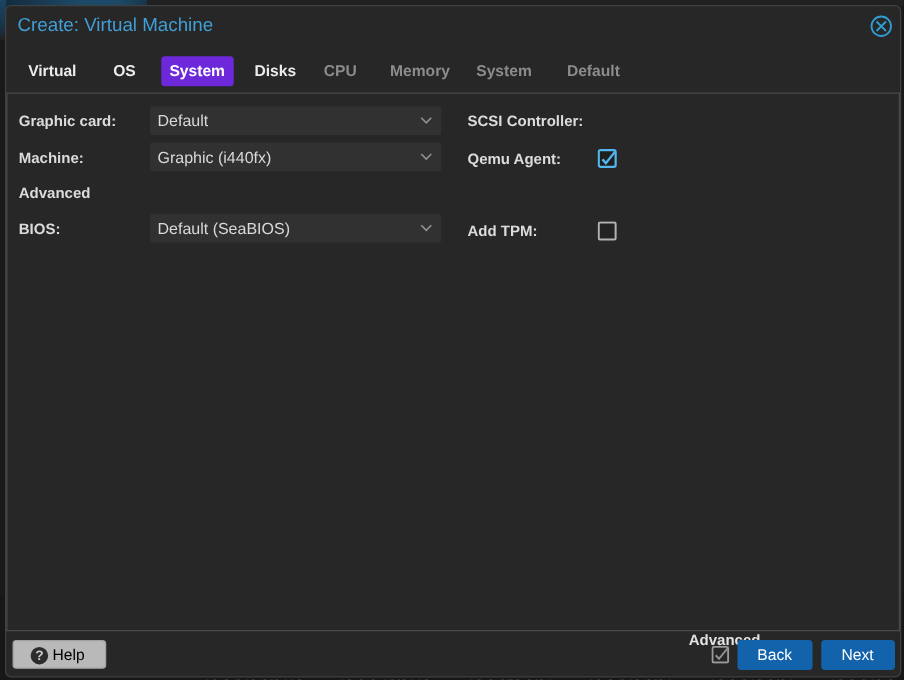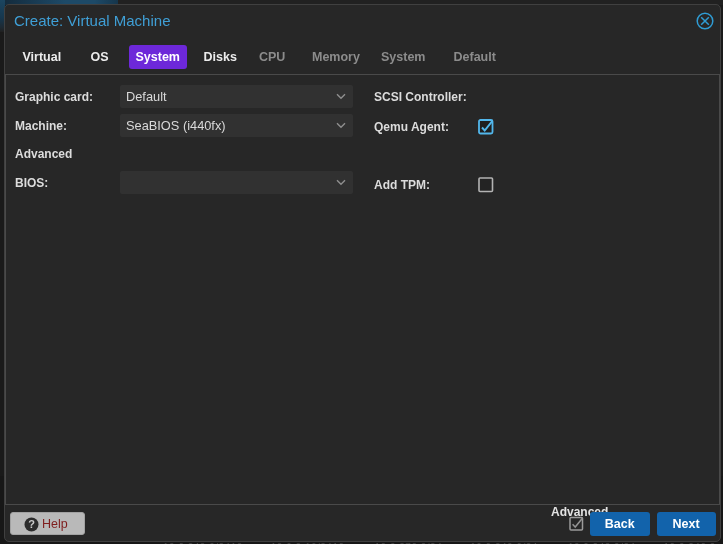--- a/index.html
+++ b/index.html
@@ -24,24 +24,24 @@
     text-align:center; line-height:25px; }
   
   .lbl { font-size:12px; font-weight:bold; color:#dcdcdc; }
   .combo { width:233px; height:23px; background:#313131; border-radius:2px; }
   .combo .v { position:absolute; left:6px; top:4px; font-size:12.8px; color:#d9d9d9; }
   .combo svg { position:absolute; right:7px; top:8px; }
   
   #sep { left:5px; top:74px; width:714.5px; height:431px; border:1px solid #4a4a4a; }
   #help { left:10px; top:512px; width:75px; height:23px; background:#b9b9b9;
           border-radius:3px; border:1px solid #a2a2a2; }
-  #help .txt { position:absolute; left:31px; top:3.5px; font-size:12.5px; color:#7f1d1d; }
+  #help .txt { position:absolute; left:31px; top:3.5px; font-size:12.5px; color:#000000; }
   #adv { left:508px; top:505px; font-size:12px; font-weight:bold; color:#e3e3e3;margin-left:43px; }
   .btn { top:512px; height:23.5px; background:#1263ab; border-radius:3px; color:#fff;
-         font-weight:bold; font-size:12.5px; text-align:center; line-height:25px; }
+         font-weight:normal; font-size:12.5px; text-align:center; line-height:25px; }
   
   #bt { left:0; top:541.5px; width:723px; height:2.5px; overflow:hidden; color:#454545;
         font-size:10px; white-space:nowrap; letter-spacing:0.5px; }
 </style>
 </head>
 <body>
 <div id="stage">
   <div class="abs" id="hdr-blue"></div>
   <div class="abs" id="top-dark"></div>
   <div class="abs" id="hdr-blue-l"></div>
@@ -65,28 +65,29 @@
 
   <div class="abs lbl" style="left:15px;top:90px">Graphic card:</div>
   <div class="abs combo" style="left:120px;top:85px">
     <span class="v">Default</span>
     <svg width="10" height="7" viewBox="0 0 10 7">
         <path d="M1 1.2 L5 5.2 L9 1.2" stroke="#8f8f8f" stroke-width="1.4" fill="none"></path>
       </svg>
   </div>
   <div class="abs lbl" style="left:15px;top:118.5px">Machine:</div>
   <div class="abs combo" style="left:120px;top:113.5px">
-    <span class="v">SeaBIOS (i440fx)</span>
+    <span class="v">Graphic (i440fx)</span>
     <svg width="10" height="7" viewBox="0 0 10 7">
         <path d="M1 1.2 L5 5.2 L9 1.2" stroke="#8f8f8f" stroke-width="1.4" fill="none"></path>
       </svg>
   </div>
   <div class="abs lbl" style="left:15px;top:146.5px">Advanced</div>
   <div class="abs lbl" style="left:15px;top:176px">BIOS:</div>
   <div class="abs combo" style="left:120px;top:171px">
+    <span class="v">Default (SeaBIOS)</span>
     <svg width="10" height="7" viewBox="0 0 10 7">
         <path d="M1 1.2 L5 5.2 L9 1.2" stroke="#8f8f8f" stroke-width="1.4" fill="none"></path>
       </svg>
   </div>
 
   <div class="abs lbl" style="left:374px;top:90px">SCSI Controller:</div>
   <div class="abs lbl" style="left:374px;top:120px">Qemu Agent:</div>
   <svg class="abs" style="left:478px;top:119px" width="16" height="16" viewBox="0 0 16 16">
     <rect x="1" y="1" width="13.5" height="13.5" rx="1.5" fill="#1f1f1f" stroke="#52b7ec" stroke-width="1.8"></rect>
     <path d="M4 8.5 L6.7 11.5 L14.2 2.1" stroke="#52b7ec" stroke-width="1.9" fill="none"></path>

